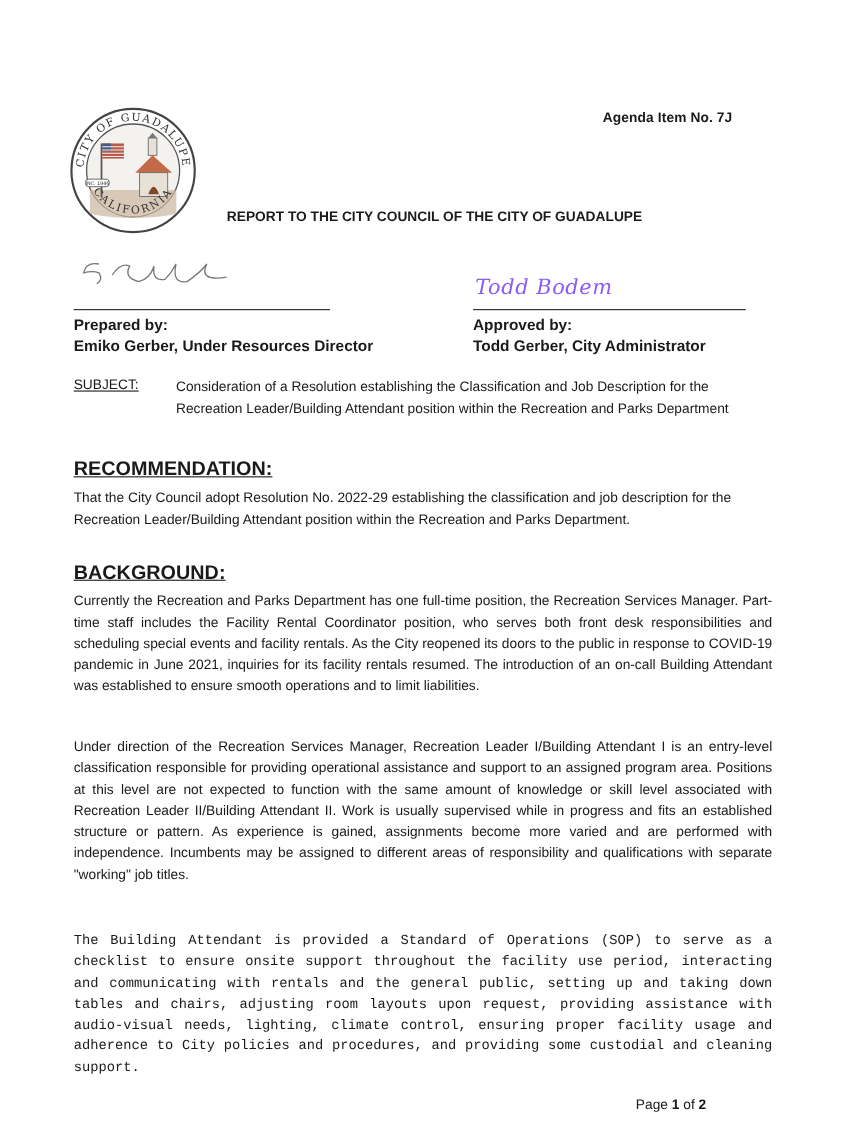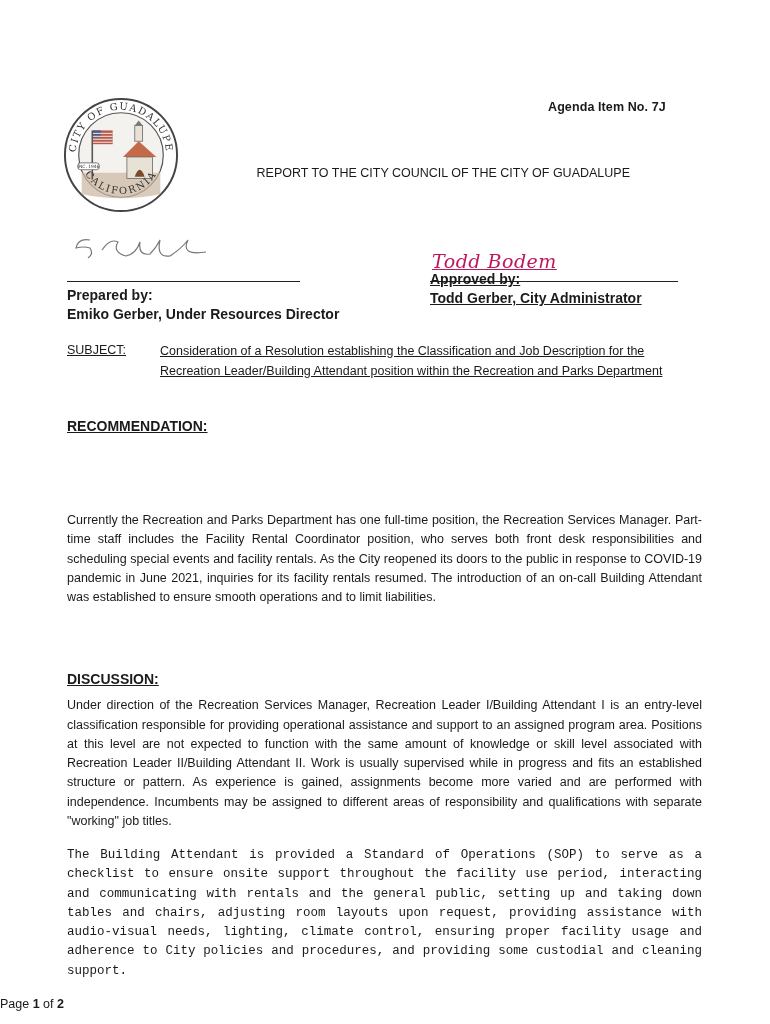--- a/index.html
+++ b/index.html
@@ -2,39 +2,39 @@
 <html><head>
 <meta charset="utf-8">
 <style>
   html, body { margin: 0; padding: 0; background: #ffffff; }
   body { width: 770px; height: 1024px; position: relative; overflow: hidden;
          font-family: "Liberation Sans", sans-serif; color: #1a1a1a; }
   .page { position: absolute; left: 0; top: 0; width: 770px; height: 1024px; background: #fff; margin-top: 28px; }
   .abs { position: absolute; }
   .agenda-item { left: 548px; top: 72px; font-size: 12.5px; font-weight: bold; letter-spacing: 0.1px; }
   .seal { left: 62px; top: 68px; width: 118px; height: 118px; }
-  .title-block { left: 160px; top: 135px; width: 470px; text-align: right; font-weight: normal; font-size: 12.5px; line-height: 20px; }
+  .title-block { left: 160px; top: 159px; width: 470px; text-align: center; font-weight: bold; font-size: 12.5px; line-height: 20px; }
   .sig-line { height: 1px; background: #222; }
   .sig-left { left: 67px; top: 253px; width: 233px; }
   .sig-right { left: 430px; top: 253px; width: 248px; }
-  .sig-name-script { left: 432px; top: 222px; font-family: "DejaVu Serif", serif; font-style: italic; font-size: 19px; color: #be185d; letter-spacing: 0.5px; text-decoration: underline; }
+  .sig-name-script { left: 432px; top: 222px; font-family: "DejaVu Serif", serif; font-style: italic; font-size: 19px; color: #8b5cf6; letter-spacing: 0.5px; }
   .label { font-weight: bold; font-size: 14px; line-height: 19px; }
   .prep { left: 67px; top: 258px; }
-  .appr { left: 430px; top: 242px; text-decoration: underline; }
+  .appr { left: 430px; top: 258px; }
   .subject-label { left: 67px; top: 315px; font-weight: normal; font-size: 12.5px; text-decoration: underline; }
-  .subject-text { left: 160px; top: 314px; width: 540px; font-size: 12.5px; line-height: 19.5px; text-decoration: underline; }
+  .subject-text { left: 160px; top: 314px; width: 540px; font-size: 12.5px; line-height: 19.5px; }
   .section { left: 67px; width: 635px; font-size: 12.5px; line-height: 19.3px; }
-  .section h3 { margin: 0 0 7px 0; font-size: 14px; font-weight: bold; text-decoration: underline; }
+  .section h3 { margin: 0 0 7px 0; font-size: 18px; font-weight: bold; text-decoration: underline; }
   .section p { margin: 0; text-align: justify; }
   .rec { top: 389px; }
   .rec p { text-align: left; }
   .bg { top: 483px; }
   .disc { top: 642px; }
   .disc2 { top: 818px; font-family: Liberation Mono, monospace; }
-  .footer { left: 0; width: 642px; top: 969px; text-align: left; font-size: 12.5px; }
+  .footer { left: 0; width: 642px; top: 969px; text-align: right; font-size: 12.5px; }
   .footer b { font-weight: bold; }
 </style>
 </head>
 <body>
 
 <div class="page">
 
   <div class="abs agenda-item">Agenda Item No. 7J</div>
 
   <svg class="abs seal" viewBox="0 0 120 120">
@@ -83,28 +83,29 @@
   <div class="abs label appr">
     <div>Approved by:</div>
     <div>Todd Gerber, City Administrator</div>
   </div>
 
   <div class="abs subject-label">SUBJECT:</div>
   <div class="abs subject-text">Consideration of a Resolution establishing the Classification and Job Description for the Recreation Leader/Building Attendant position within the Recreation and Parks Department</div>
 
   <div class="abs section rec">
     <h3>RECOMMENDATION:</h3>
+    <p>That the City Council adopt Resolution No. 2022-29 establishing the classification and job description for the Recreation Leader/Building Attendant position within the Recreation and Parks Department.</p>
   </div>
 
   <div class="abs section bg">
+    <h3>BACKGROUND:</h3>
     <p>Currently the Recreation and Parks Department has one full-time position, the Recreation Services Manager.  Part-time staff includes the Facility Rental Coordinator position, who serves both front desk responsibilities and scheduling special events and facility rentals.  As the City reopened its doors to the public in response to COVID-19 pandemic in June 2021, inquiries for its facility rentals resumed.  The introduction of an on-call Building Attendant was established to ensure smooth operations and to limit liabilities.</p>
   </div>
 
   <div class="abs section disc">
-    <h3>DISCUSSION:</h3>
     <p>Under direction of the Recreation Services Manager, Recreation Leader I/Building Attendant I is an entry-level classification responsible for providing operational assistance and support to an assigned program area.  Positions at this level are not expected to function with the same amount of knowledge or skill level associated with Recreation Leader II/Building Attendant II.  Work is usually supervised while in progress and fits an established structure or pattern.  As experience is gained, assignments become more varied and are performed with independence.  Incumbents may be assigned to different areas of responsibility and qualifications with separate "working" job titles.</p>
   </div>
 
   <div class="abs section disc2">
     <p>The Building Attendant is provided a Standard of Operations (SOP) to serve as a checklist to ensure onsite support throughout the facility use period, interacting and communicating with rentals and the general public, setting up and taking down tables and chairs, adjusting room layouts upon request, providing assistance with audio-visual needs, lighting, climate control, ensuring proper facility usage and adherence to City policies and procedures, and providing some custodial and cleaning support.</p>
   </div>
 
   <div class="abs footer">
     <span>Page </span><b>1</b><span> of </span><b>2</b>
   </div>

